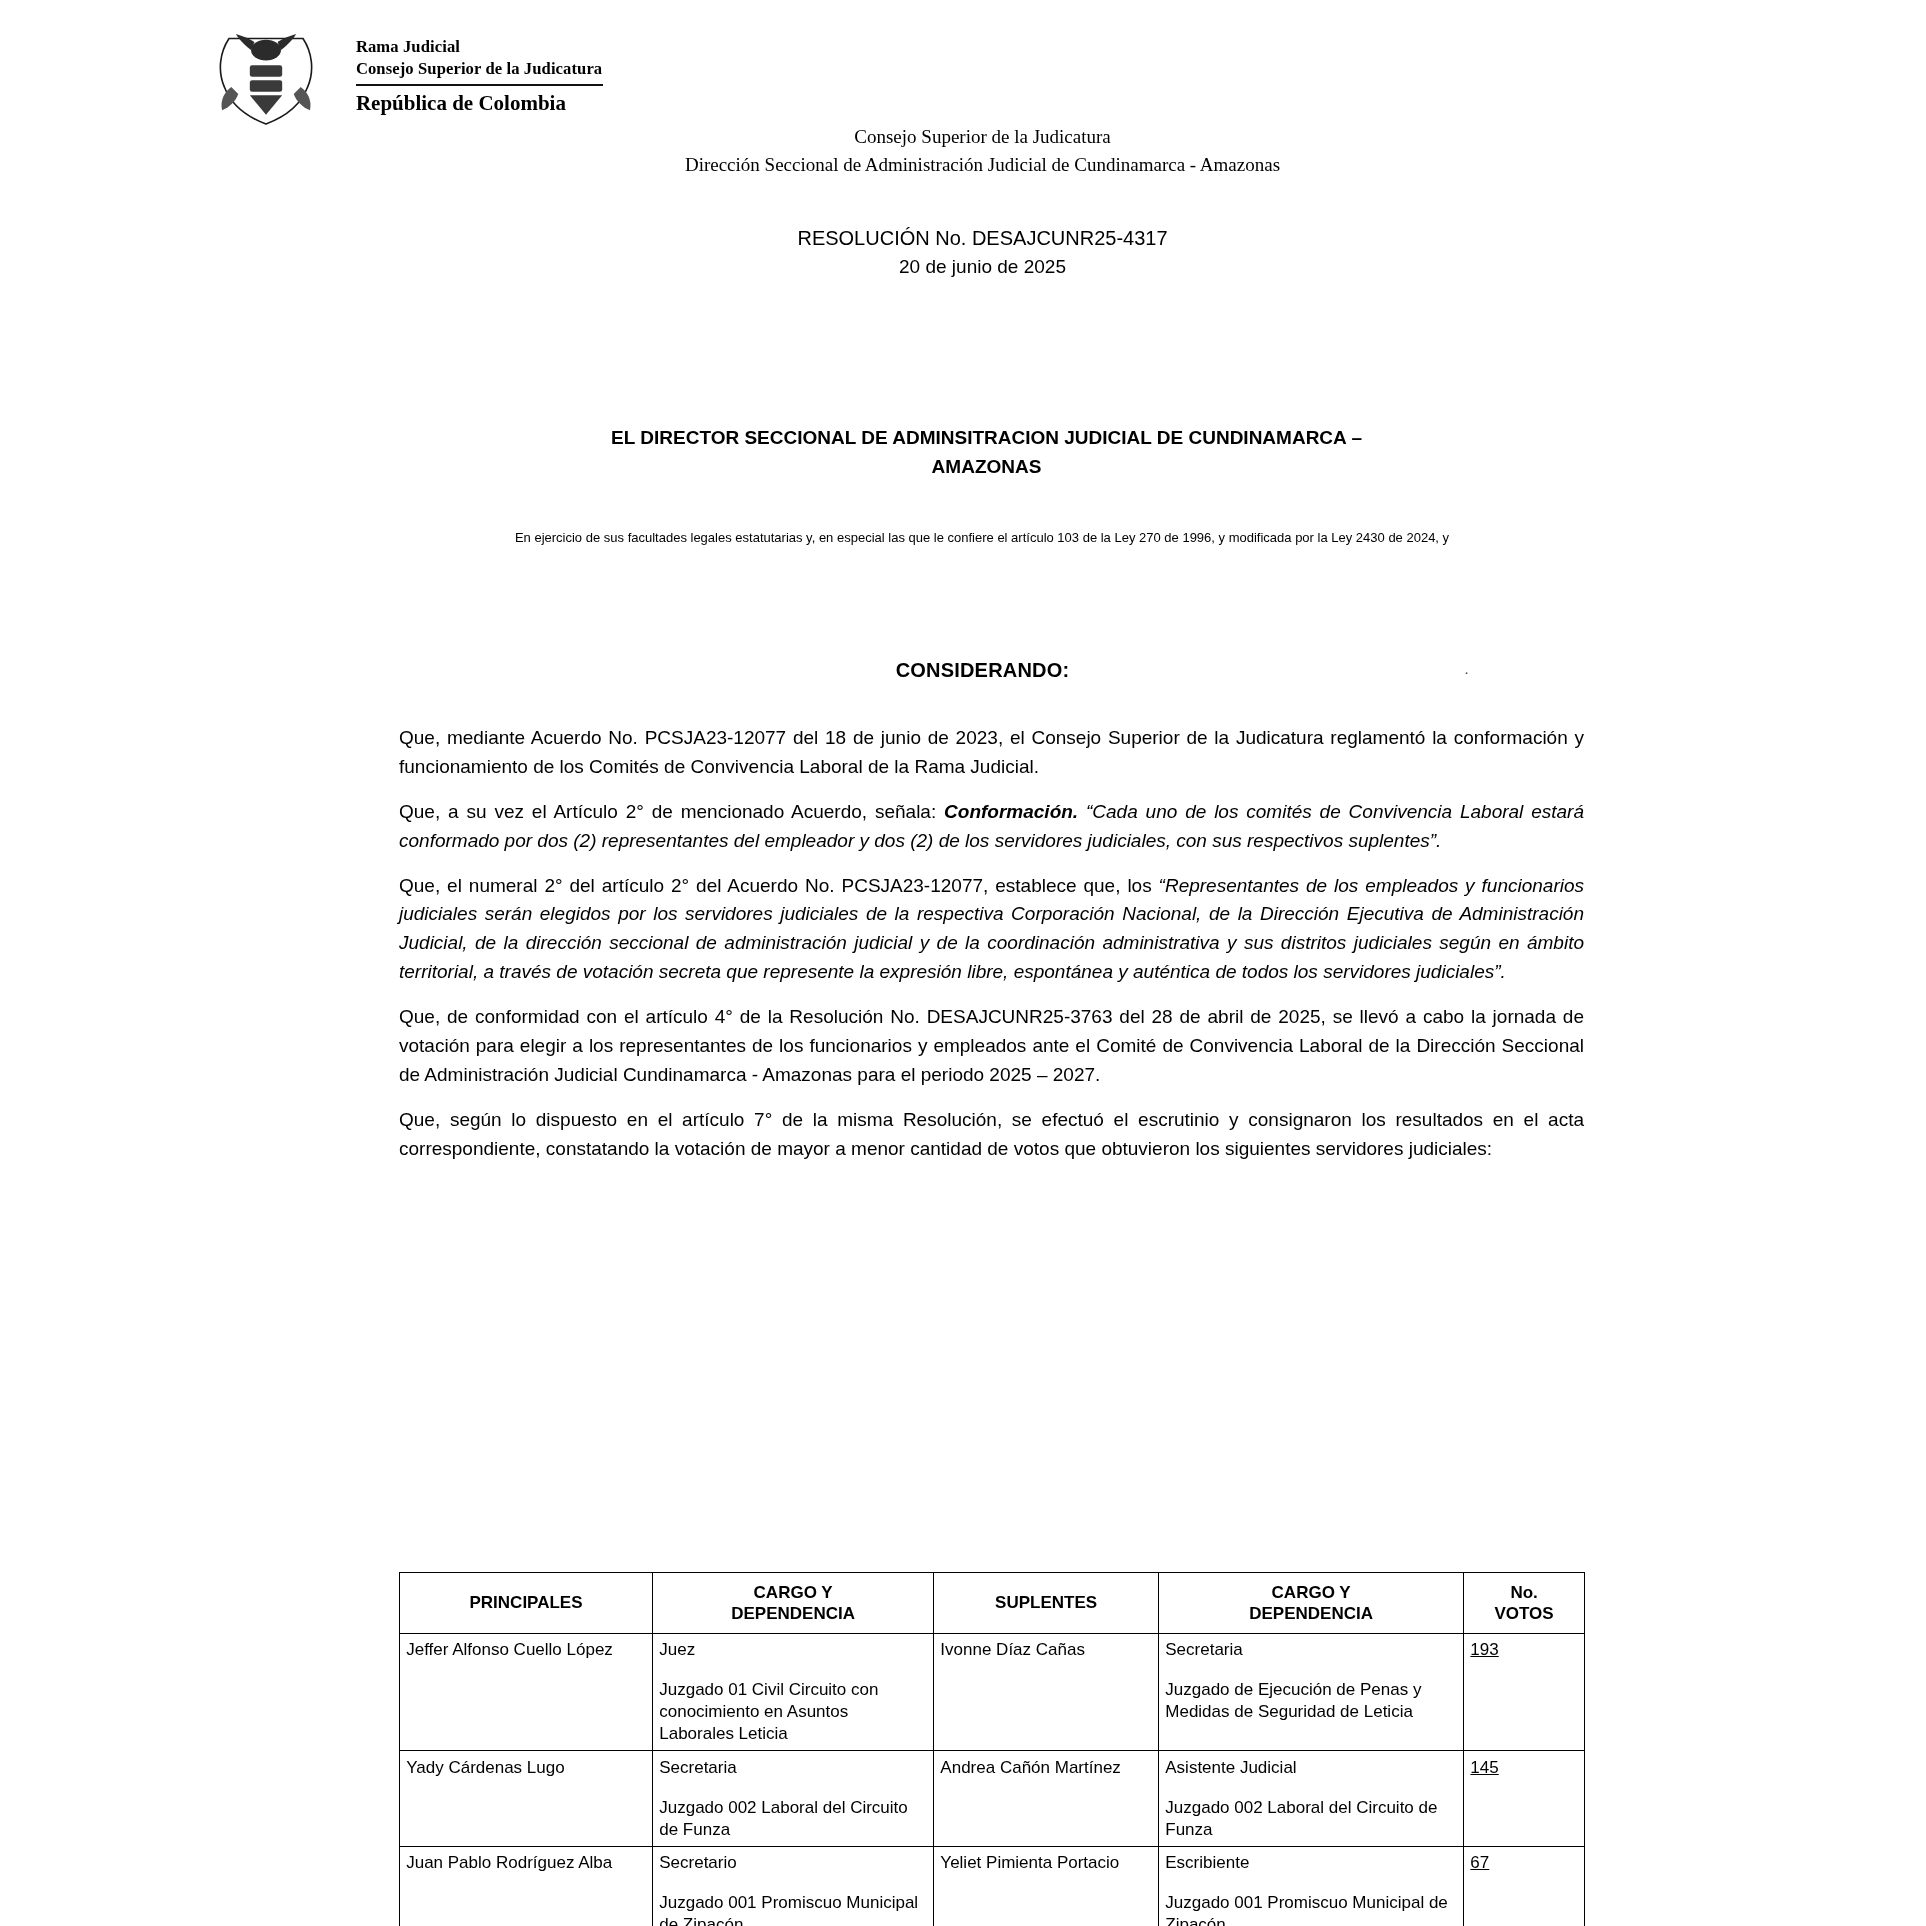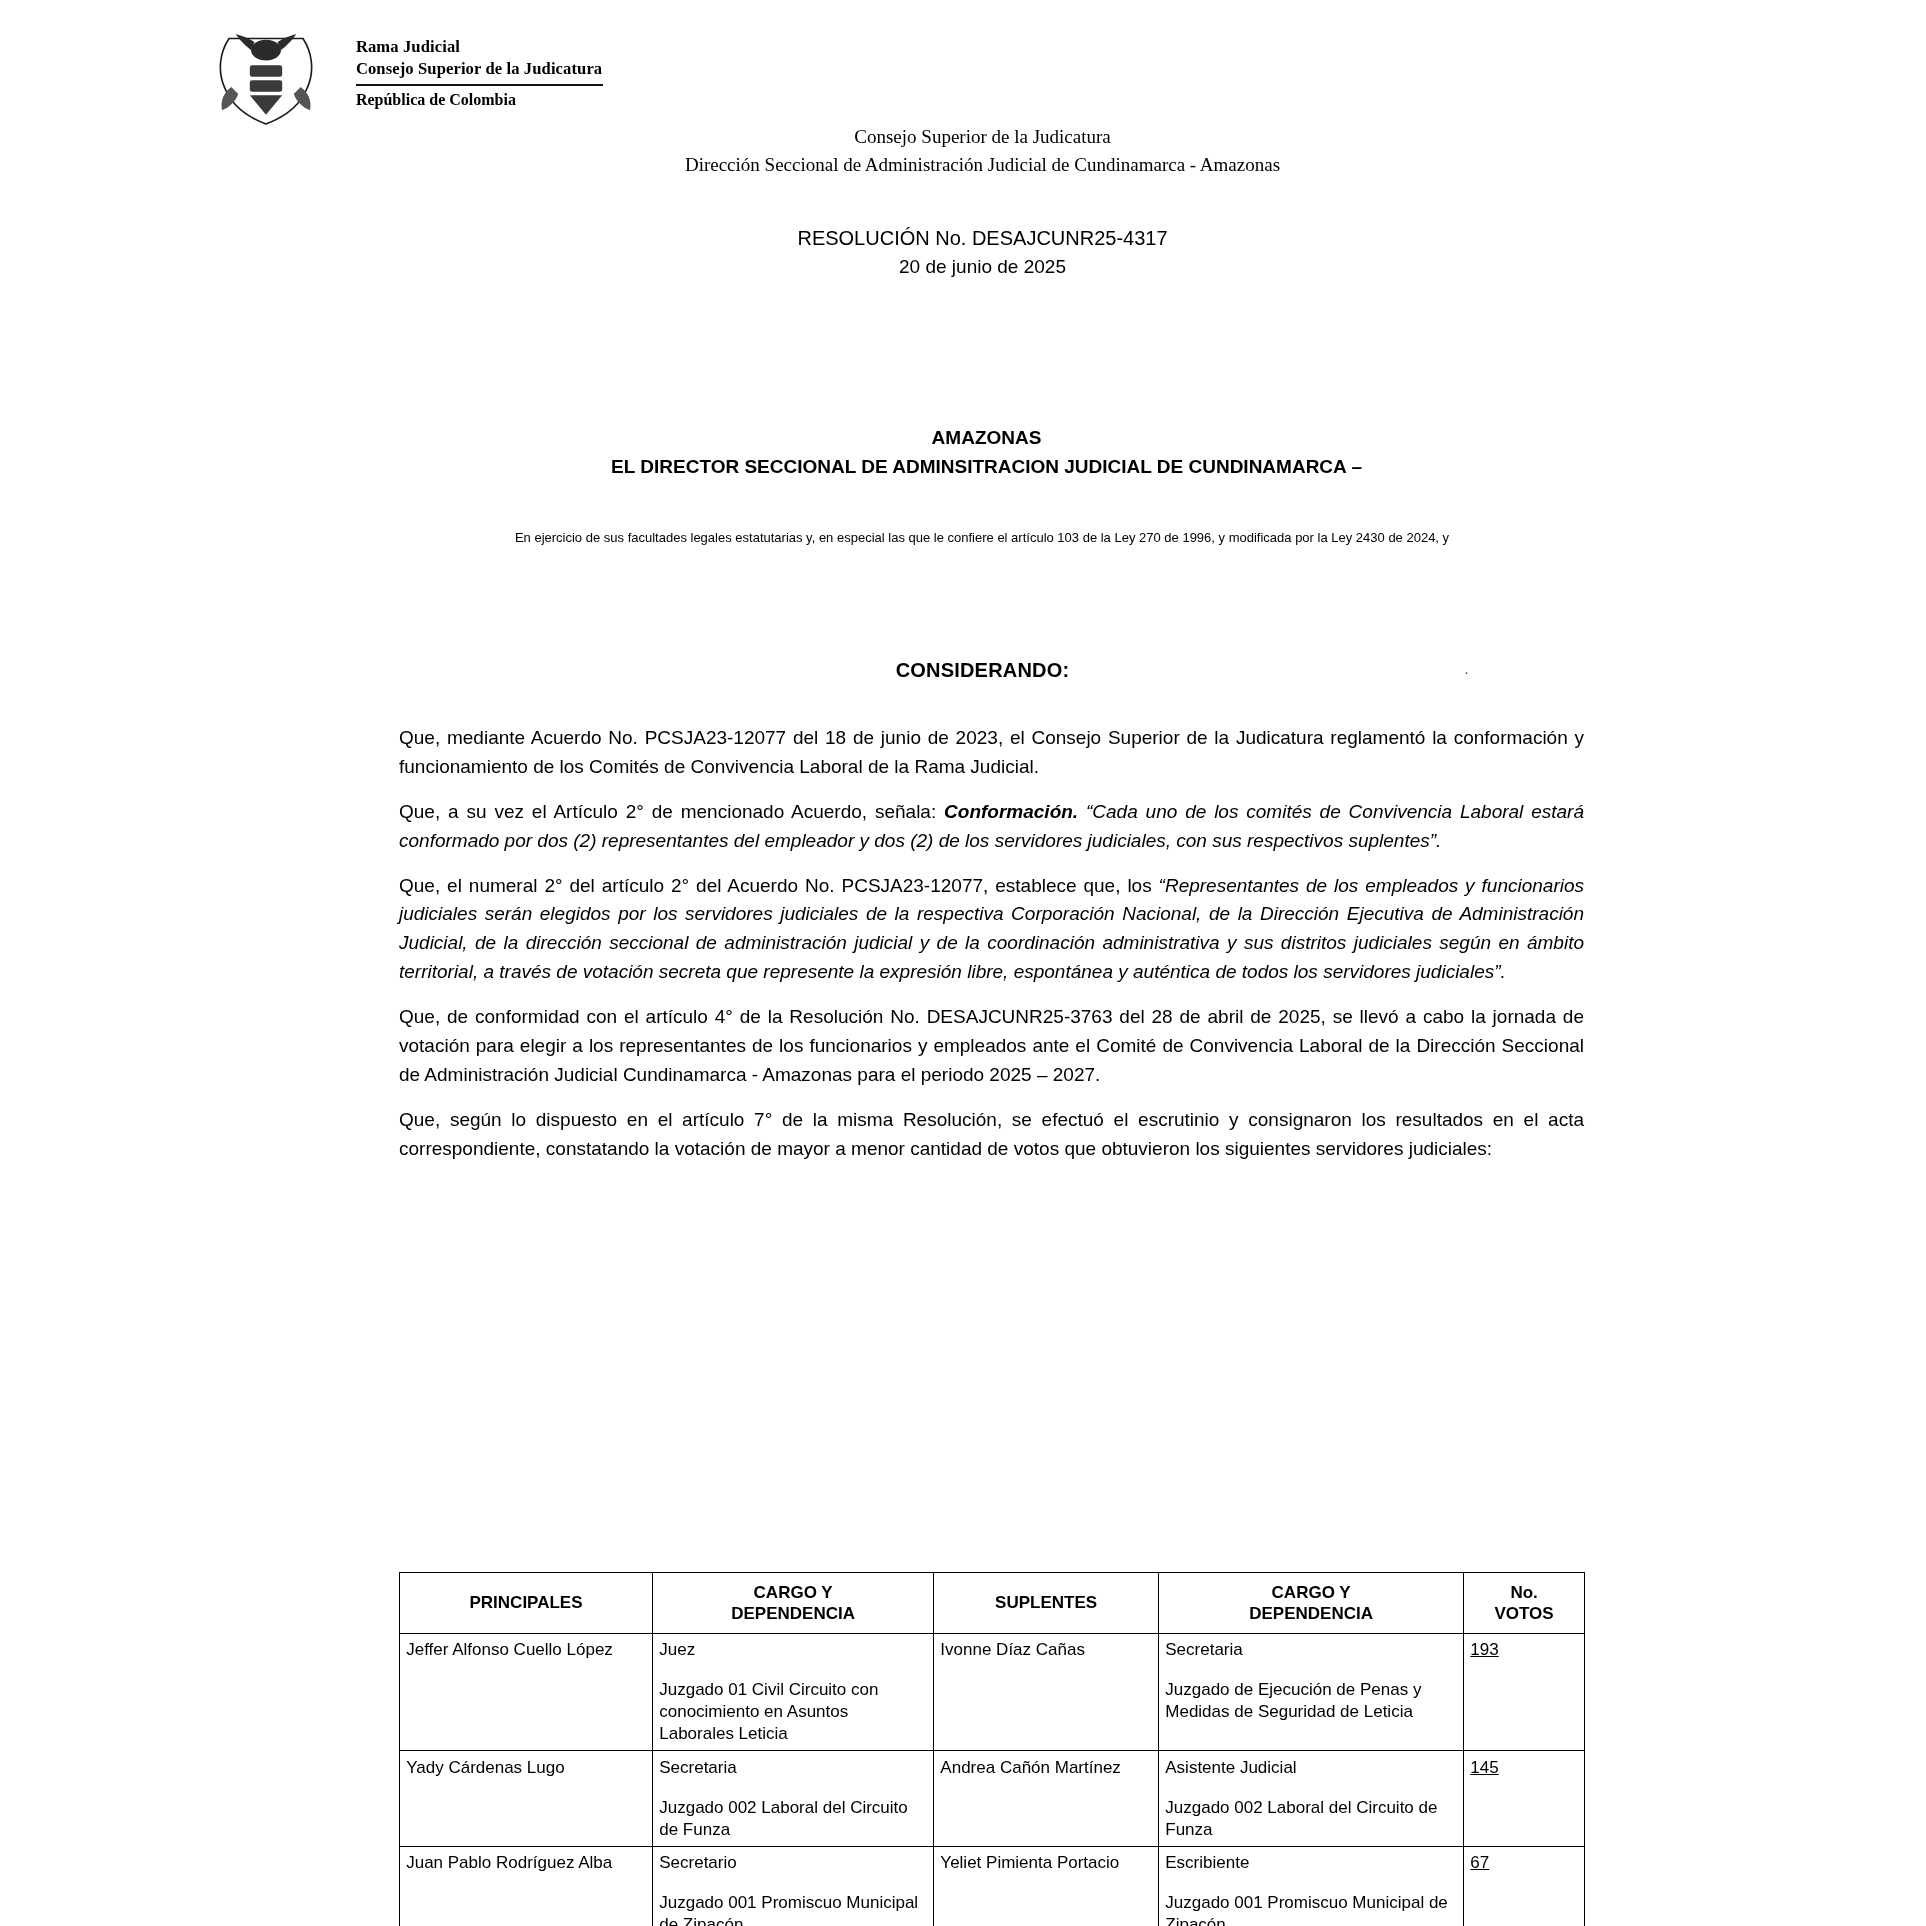--- a/index.html
+++ b/index.html
@@ -54,21 +54,21 @@
     font-weight: bold;
     letter-spacing: 0.1px;
   }
   .lh-rule {
     width: 247px;
     height: 1.5px;
     background: #111;
     margin: 3.9px 0 3.1px 0;
   }
   .lh-line3 {
-    font-size: 16px;
+    font-size: 21px;
     font-weight: bold;
   }
 
   .org-block {
     position: absolute;
     top: 123px;
     left: 0;
     width: 1965px;
     text-align: center;
     font-family: "Liberation Serif", serif;
@@ -237,22 +237,22 @@
     <div class="l2">Dirección Seccional de Administración Judicial de Cundinamarca - Amazonas</div>
   </div>
 
   <div class="res-title">
     <div>RESOLUCIÓN No. DESAJCUNR25-4317</div>
     <div class="res-date">20 de junio de 2025</div>
   </div>
 
 
   <div class="director-block">
+    <div>EL DIRECTOR SECCIONAL DE ADMINSITRACION JUDICIAL DE CUNDINAMARCA –</div>
     <div>AMAZONAS</div>
-    <div>EL DIRECTOR SECCIONAL DE ADMINSITRACION JUDICIAL DE CUNDINAMARCA –</div>
   </div>
 
   <div class="faculty-block">En ejercicio de sus facultades legales estatutarias y, en especial las que le confiere el artículo 103 de la Ley 270 de 1996, y modificada por la Ley 2430 de 2024, y</div>
 
   <div class="considerando">CONSIDERANDO:</div>
   <div class="stray-mark">·</div>
 
   <div class="body-wrap">
     <div class="para">Que, mediante Acuerdo No. PCSJA23-12077 del 18 de junio de 2023, el Consejo Superior de la Judicatura reglamentó la conformación y funcionamiento de los Comités de Convivencia Laboral de la Rama Judicial.</div>
 

